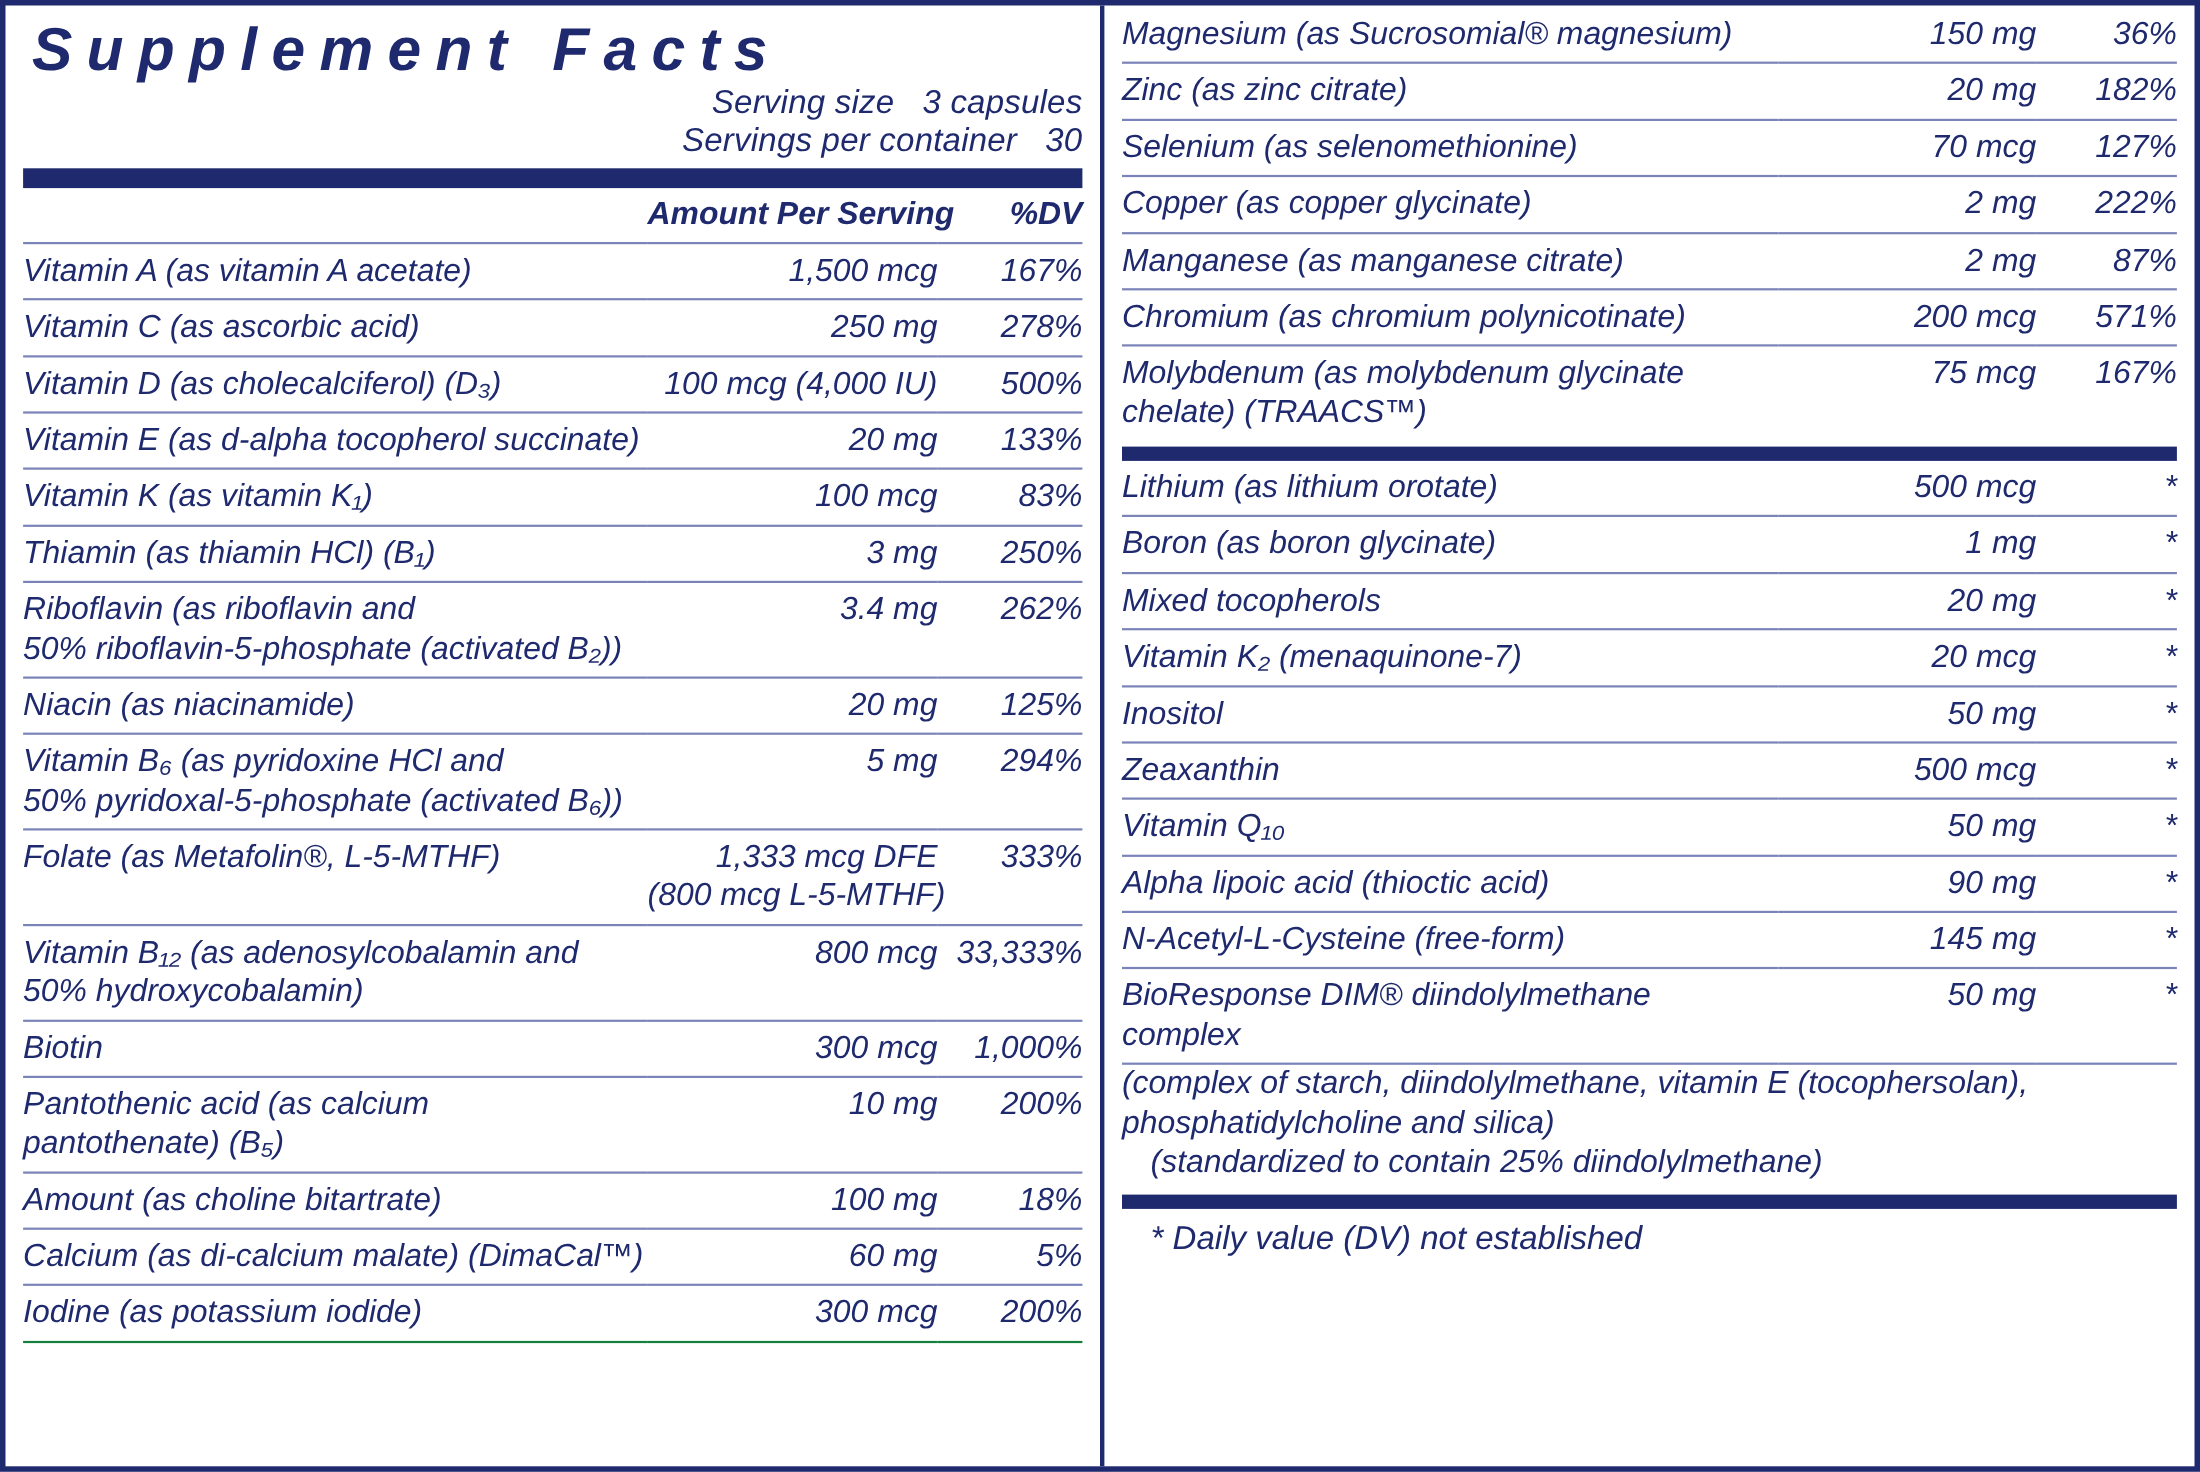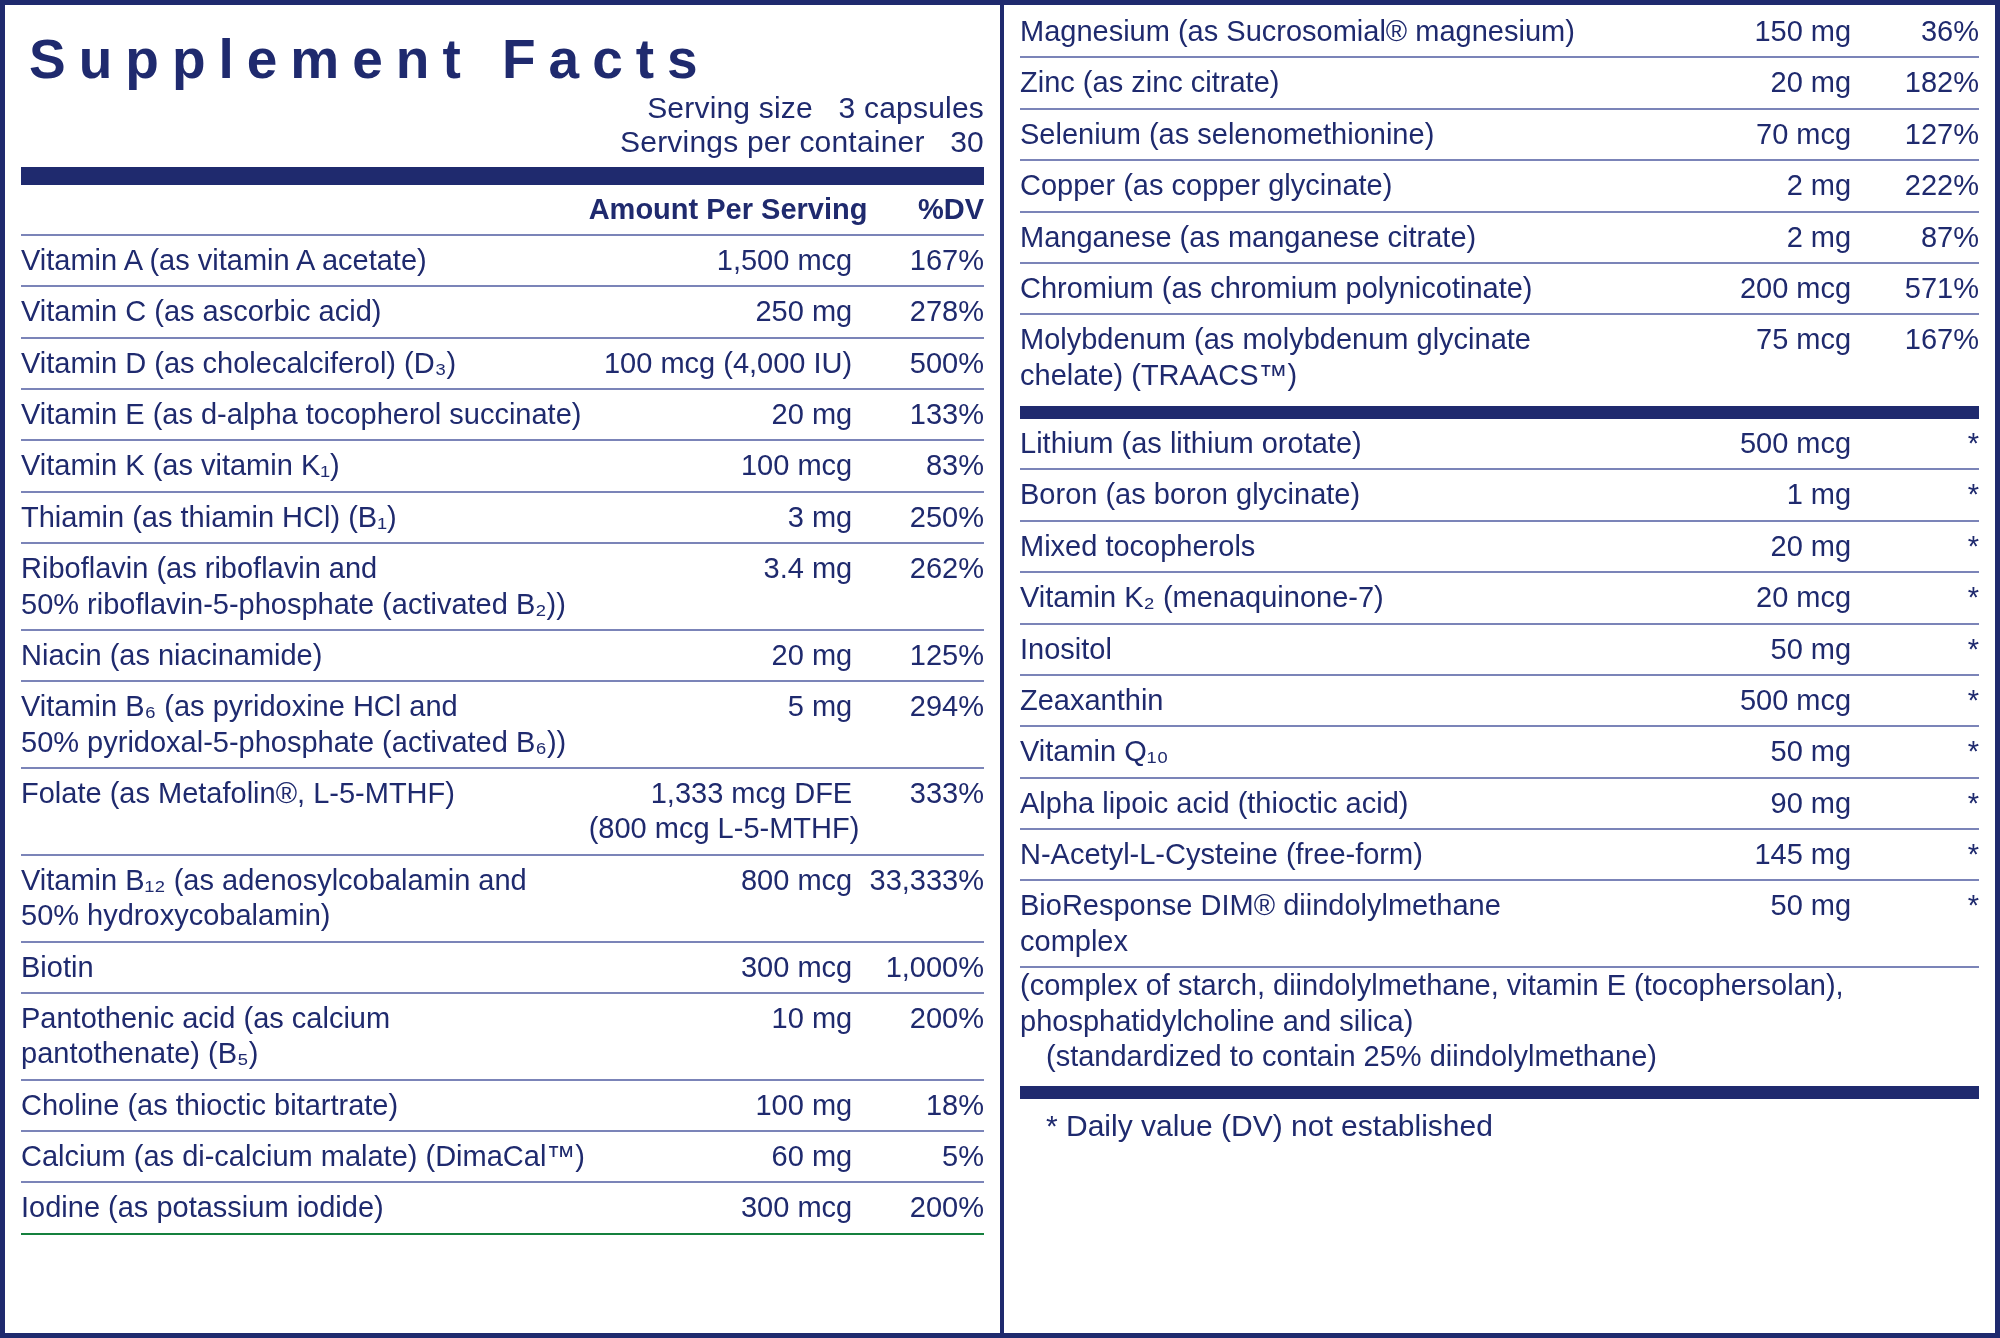--- a/index.html
+++ b/index.html
@@ -19,22 +19,23 @@
     top: 0; left: 0;
     width: 2000px;
     height: 1338px;
     border: 5px solid #1f2a6e;
     box-sizing: border-box;
     display: flex;
     flex-direction: row;
   }
   .col {
     box-sizing: border-box;
-    padding: 22px 16px 6px 16px;
+    padding: 8px 16px 6px 16px;
     position: relative;
+    font-style: italic;
   }
   .col-left {
     width: 1002px;
     border-right: 4px solid #1f2a6e;
   }
   .col-right {
     width: 994px;
     padding-top: 2px;
   }
 
@@ -237,21 +238,21 @@
       <tr>
         <td class="c-name">
           <span class="sub-line">Pantothenic acid (as calcium</span>
           <span class="sub-line">pantothenate) (B₅)</span>
         </td>
         <td class="c-amt">10 mg</td>
         <td class="c-dv">200%</td>
       </tr>
 
       <tr>
-        <td class="c-name">Choline (as thioctic bitartrate)</td>
+        <td class="c-name">Amount (as choline bitartrate)</td>
         <td class="c-amt">100 mg</td>
         <td class="c-dv">18%</td>
       </tr>
       <tr>
         <td class="c-name">Calcium (as di-calcium malate) (DimaCal™)</td>
         <td class="c-amt">60 mg</td>
         <td class="c-dv">5%</td>
       </tr>
       <tr class="last">
         <td class="c-name">Iodine (as potassium iodide)</td>

